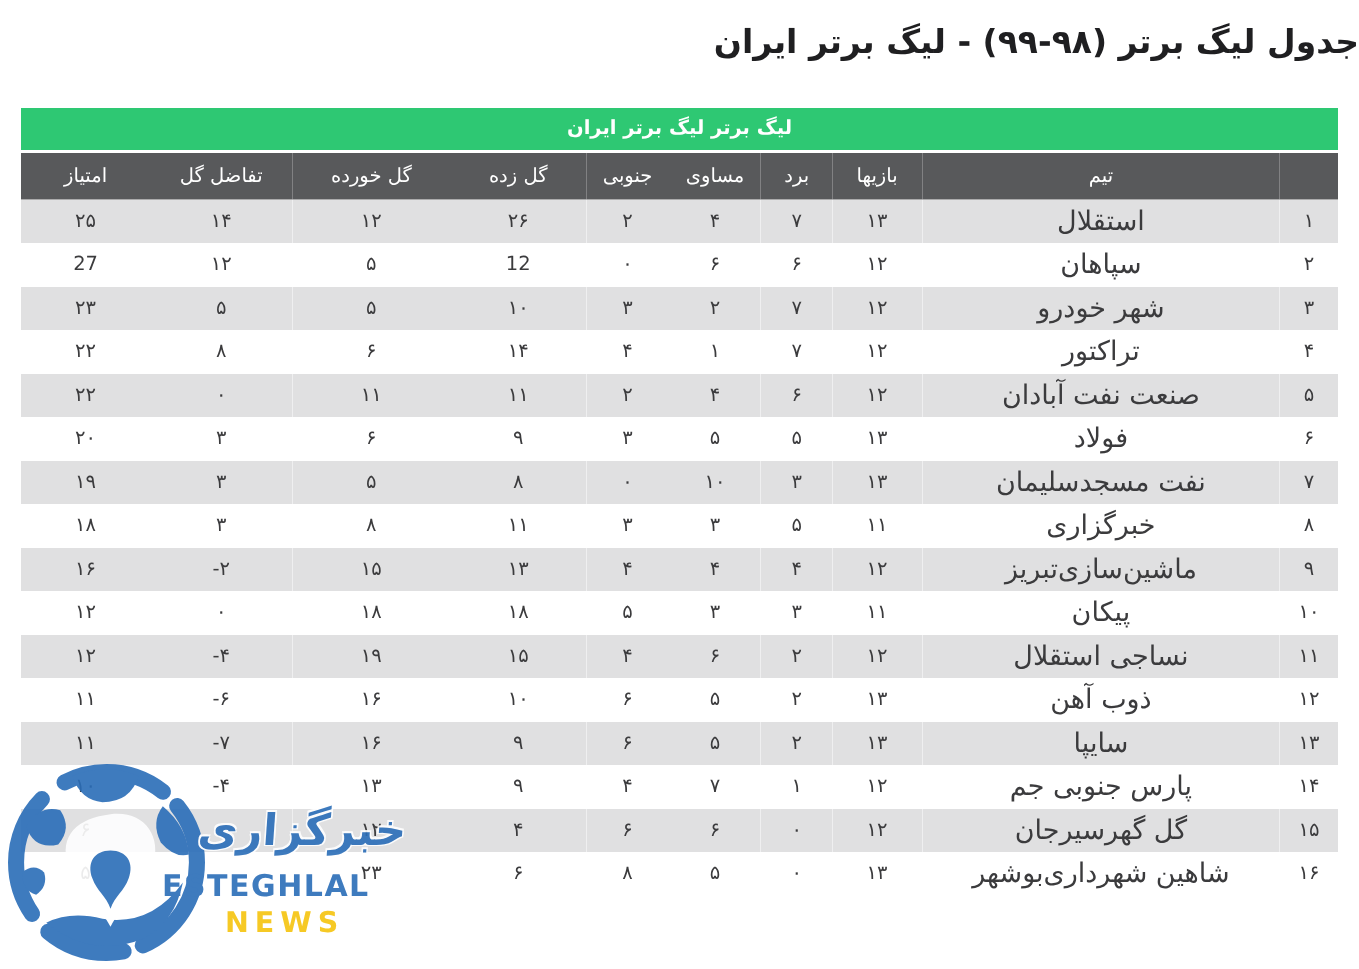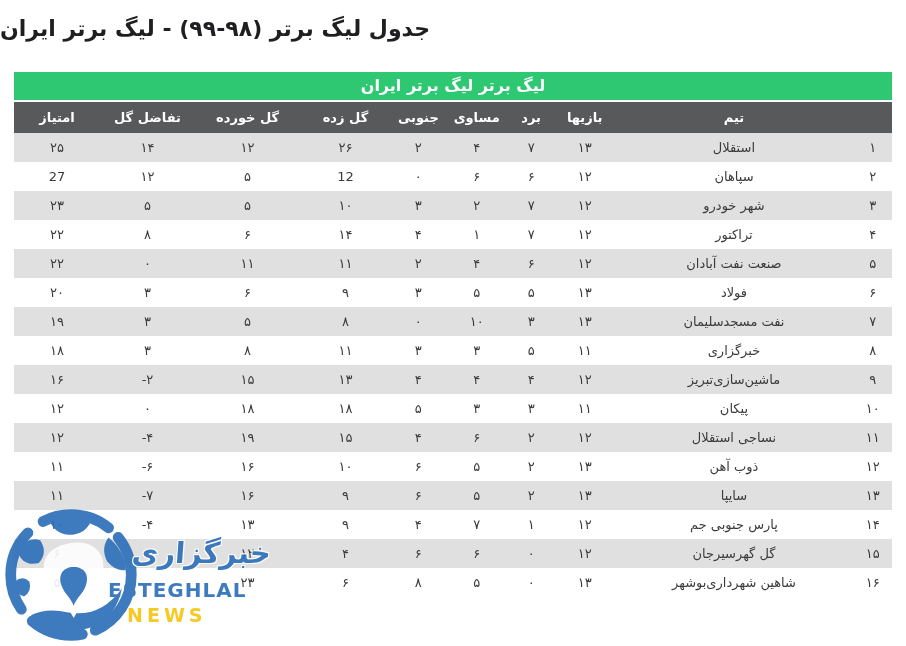--- a/index.html
+++ b/index.html
@@ -1,41 +1,41 @@
 <!DOCTYPE html>
 <html lang="fa"><head>
 <meta charset="utf-8">
 <style>
   html,body{margin:0;padding:0;background:#ffffff;}
   .page{position:relative;width:906px;height:646px;background:#ffffff;overflow:hidden;
         font-family:"DejaVu Sans", sans-serif;}
-  .page-title{direction:rtl;text-align:left;margin:0;padding-top:16px;
+  .page-title{direction:rtl;text-align:right;margin:0;padding-top:16px;
         font-size:22px;font-weight:bold;color:#1f1f21;letter-spacing:0;}
   .table-wrap{position:absolute;left:14px;top:72px;width:878px;direction:rtl;}
   .banner{background:#2ec873;color:#ffffff;text-align:center;font-weight:bold;
-        font-size:16px;height:28px;line-height:28px;margin-bottom:2px;}
+        font-size:13px;height:28px;line-height:28px;margin-bottom:2px;}
   table{width:100%;border-collapse:collapse;table-layout:fixed;}
-  thead th{background:#58595b;color:#ffffff;font-size:13px;font-weight:bold;
+  thead th{background:#58595b;color:#ffffff;font-size:13px;font-weight:normal;
         height:31px;text-align:center;padding:0;}
   tbody td{height:29px;text-align:center;font-size:13px;color:#3b3b3d;
         padding:0;overflow:hidden;white-space:nowrap;}
   tbody tr:nth-child(odd){background:#e0e0e1;}
   tbody tr:nth-child(even){background:#ffffff;}
   td.num{direction:ltr;}
-  td.team{font-size:13px;}
+  td.team{font-size:18px;}
   
   .watermark{position:absolute;left:4px;top:508px;width:280px;height:138px;
         opacity:0.9;pointer-events:none;}
   .ball{position:absolute;left:0;top:0;width:134px;height:134px;}
   .wm-fa{position:absolute;left:128px;top:28px;direction:rtl;font-size:29px;font-weight:bold;
         color:#2a6db8;transform:skewX(-4deg);
         text-shadow:-1px -1px 0 #fff,1px -1px 0 #fff,-1px 1px 0 #fff,1px 1px 0 #fff;}
   .wm-en{position:absolute;left:104px;top:70px;font-size:20px;font-weight:bold;
         color:#2a6db8;letter-spacing:1px;}
-  .wm-news{position:absolute;left:123px;top:96px;font-size:19px;font-weight:bold;
+  .wm-news{position:absolute;left:146px;top:96px;font-size:19px;font-weight:bold;
         color:#f6c40e;letter-spacing:4px;}
 </style>
 </head>
 <body>
 
 <div class="page">
 
   <h1 class="page-title">جدول لیگ برتر (۹۸-۹۹) - لیگ برتر ایران</h1>
 
   <div class="table-wrap">

